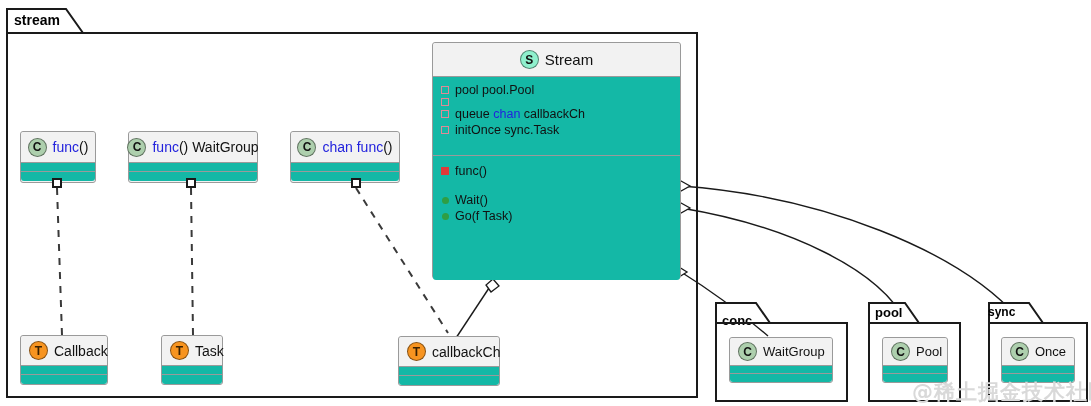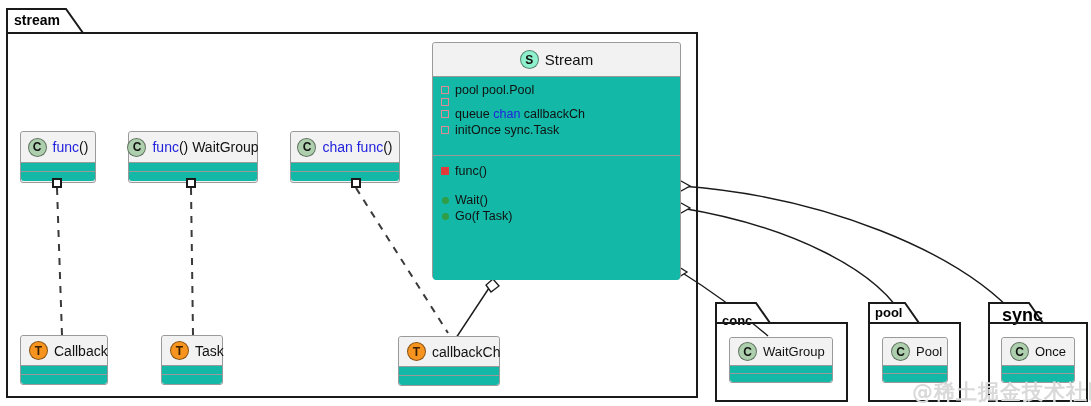--- a/index.html
+++ b/index.html
@@ -215,21 +215,21 @@
     </div>
     <div class="sec" style="height:8px;"></div>
     <div class="sec last" style="height:8px;"></div>
   </div>
 
   <div class="pkg" style="left:988px;top:302px;width:100px;height:100px;">
     <div class="tabwrap">
       <svg width="56" height="22" viewBox="0 0 56 22" xmlns="http://www.w3.org/2000/svg">
         <path d="M1,21 L1,1 L41,1 L55,21" fill="#ffffff" stroke="#1a1a1a" stroke-width="2"></path>
       </svg>
-      <span class="tabtext" style="position:absolute;left:14px;top:4px;font-size:18px;">sync</span>
+      <span class="tabtext" style="position:absolute;left:0;top:4px;font-size:12px;">sync</span>
     </div>
     <div class="body" style="top:20px;width:100px;height:80px;"></div>
   </div>
   <div class="cls" style="left:1001px;top:337px;width:74px;height:46px;">
     <div class="hdr hdr-left" style="height:28px;">
       <span class="badge c">C</span>
       <span class="title" style="font-size:13px;">Once</span>
     </div>
     <div class="sec" style="height:8px;"></div>
     <div class="sec last" style="height:8px;"></div>

